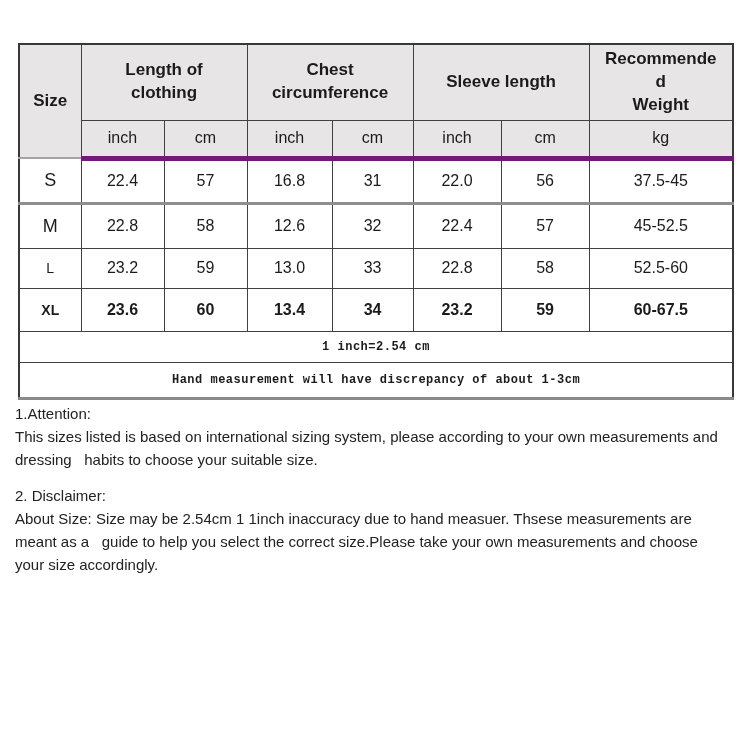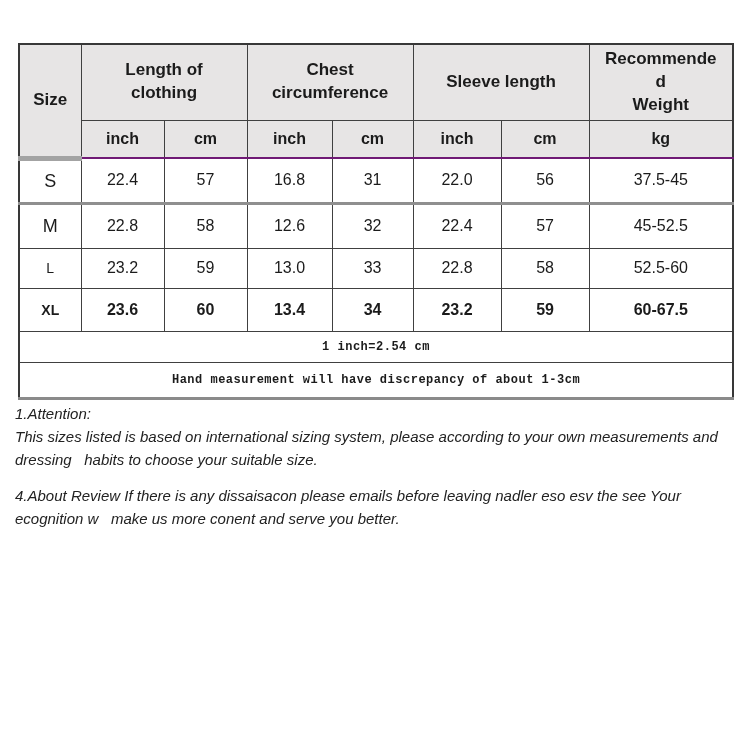--- a/index.html
+++ b/index.html
@@ -38,26 +38,26 @@
   col.c4 { width: 81px; }
   col.c5 { width: 88px; }
   col.c6 { width: 88px; }
   col.c7 { width: 144px; }
 
   tr.group-row { height: 76px; }
   tr.group-row th {
     font-size: 17px; font-weight: bold;
     white-space: pre-line; line-height: 1.35;
   }
-  th.size-head { font-size: 18px; border-bottom: 5px solid #a3a3a3; }
+  th.size-head { font-size: 18px; border-bottom: 2px solid #a3a3a3; }
 
   tr.unit-row { height: 38px; }
   tr.unit-row th {
-    font-size: 16px; font-weight: bold;
-    border-bottom: 2px solid #701a75;
+    font-size: 16px; font-weight: normal;
+    border-bottom: 5px solid #701a75;
   }
 
   tr.data-row td { font-size: 16px; }
   tr.data-row td.size-cell { font-size: 18px; }
   tr.row-s  { height: 45px; }
   tr.row-m  { height: 45px; }
   tr.row-m td { border-top: 3px solid #8f8f8f; }
   tr.row-l  { height: 40px; }
   tr.row-xl { height: 43px; font-weight: bold; }
   tr.row-l td.size-cell, tr.row-xl td.size-cell { font-size: 14px; }
@@ -75,21 +75,20 @@
   .sections {
     position: absolute; left: 15px; top: 402px;
     width: 712px;
   }
   .section {
     margin: 0 0 13px 0;
     font-size: 15px;
     line-height: 23px;
     color: #222222;
     white-space: pre-wrap;
-    font-style: italic;
   }
 </style>
 </head>
 <body>
 
 <main>
 
   <table class="size-table">
     <colgroup>
       <col class="c0">
@@ -169,16 +168,17 @@
       </tr>
       <tr class="note-row note-row-2">
         <td colspan="8">Hand measurement will have discrepancy of about 1-3cm</td>
       </tr>
     </tbody>
   </table>
 
   <section class="sections">
     <p class="section">1.Attention:
 This sizes listed is based on international sizing system, please according to your own measurements and dressing   habits to choose your suitable size.</p>
-    <p class="section">4.About Review If there is any dissaisacon please emails before leaving nadler eso esv the see Your ecognition w   make us more conent and serve you better.</p>
+    <p class="section">2. Disclaimer:
+About Size: Size may be 2.54cm 1 1inch inaccuracy due to hand measuer. Thsese measurements are meant as a   guide to help you select the correct size.Please take your own measurements and choose your size accordingly.</p>
   </section>
 
 </main>
 
 </body></html>

